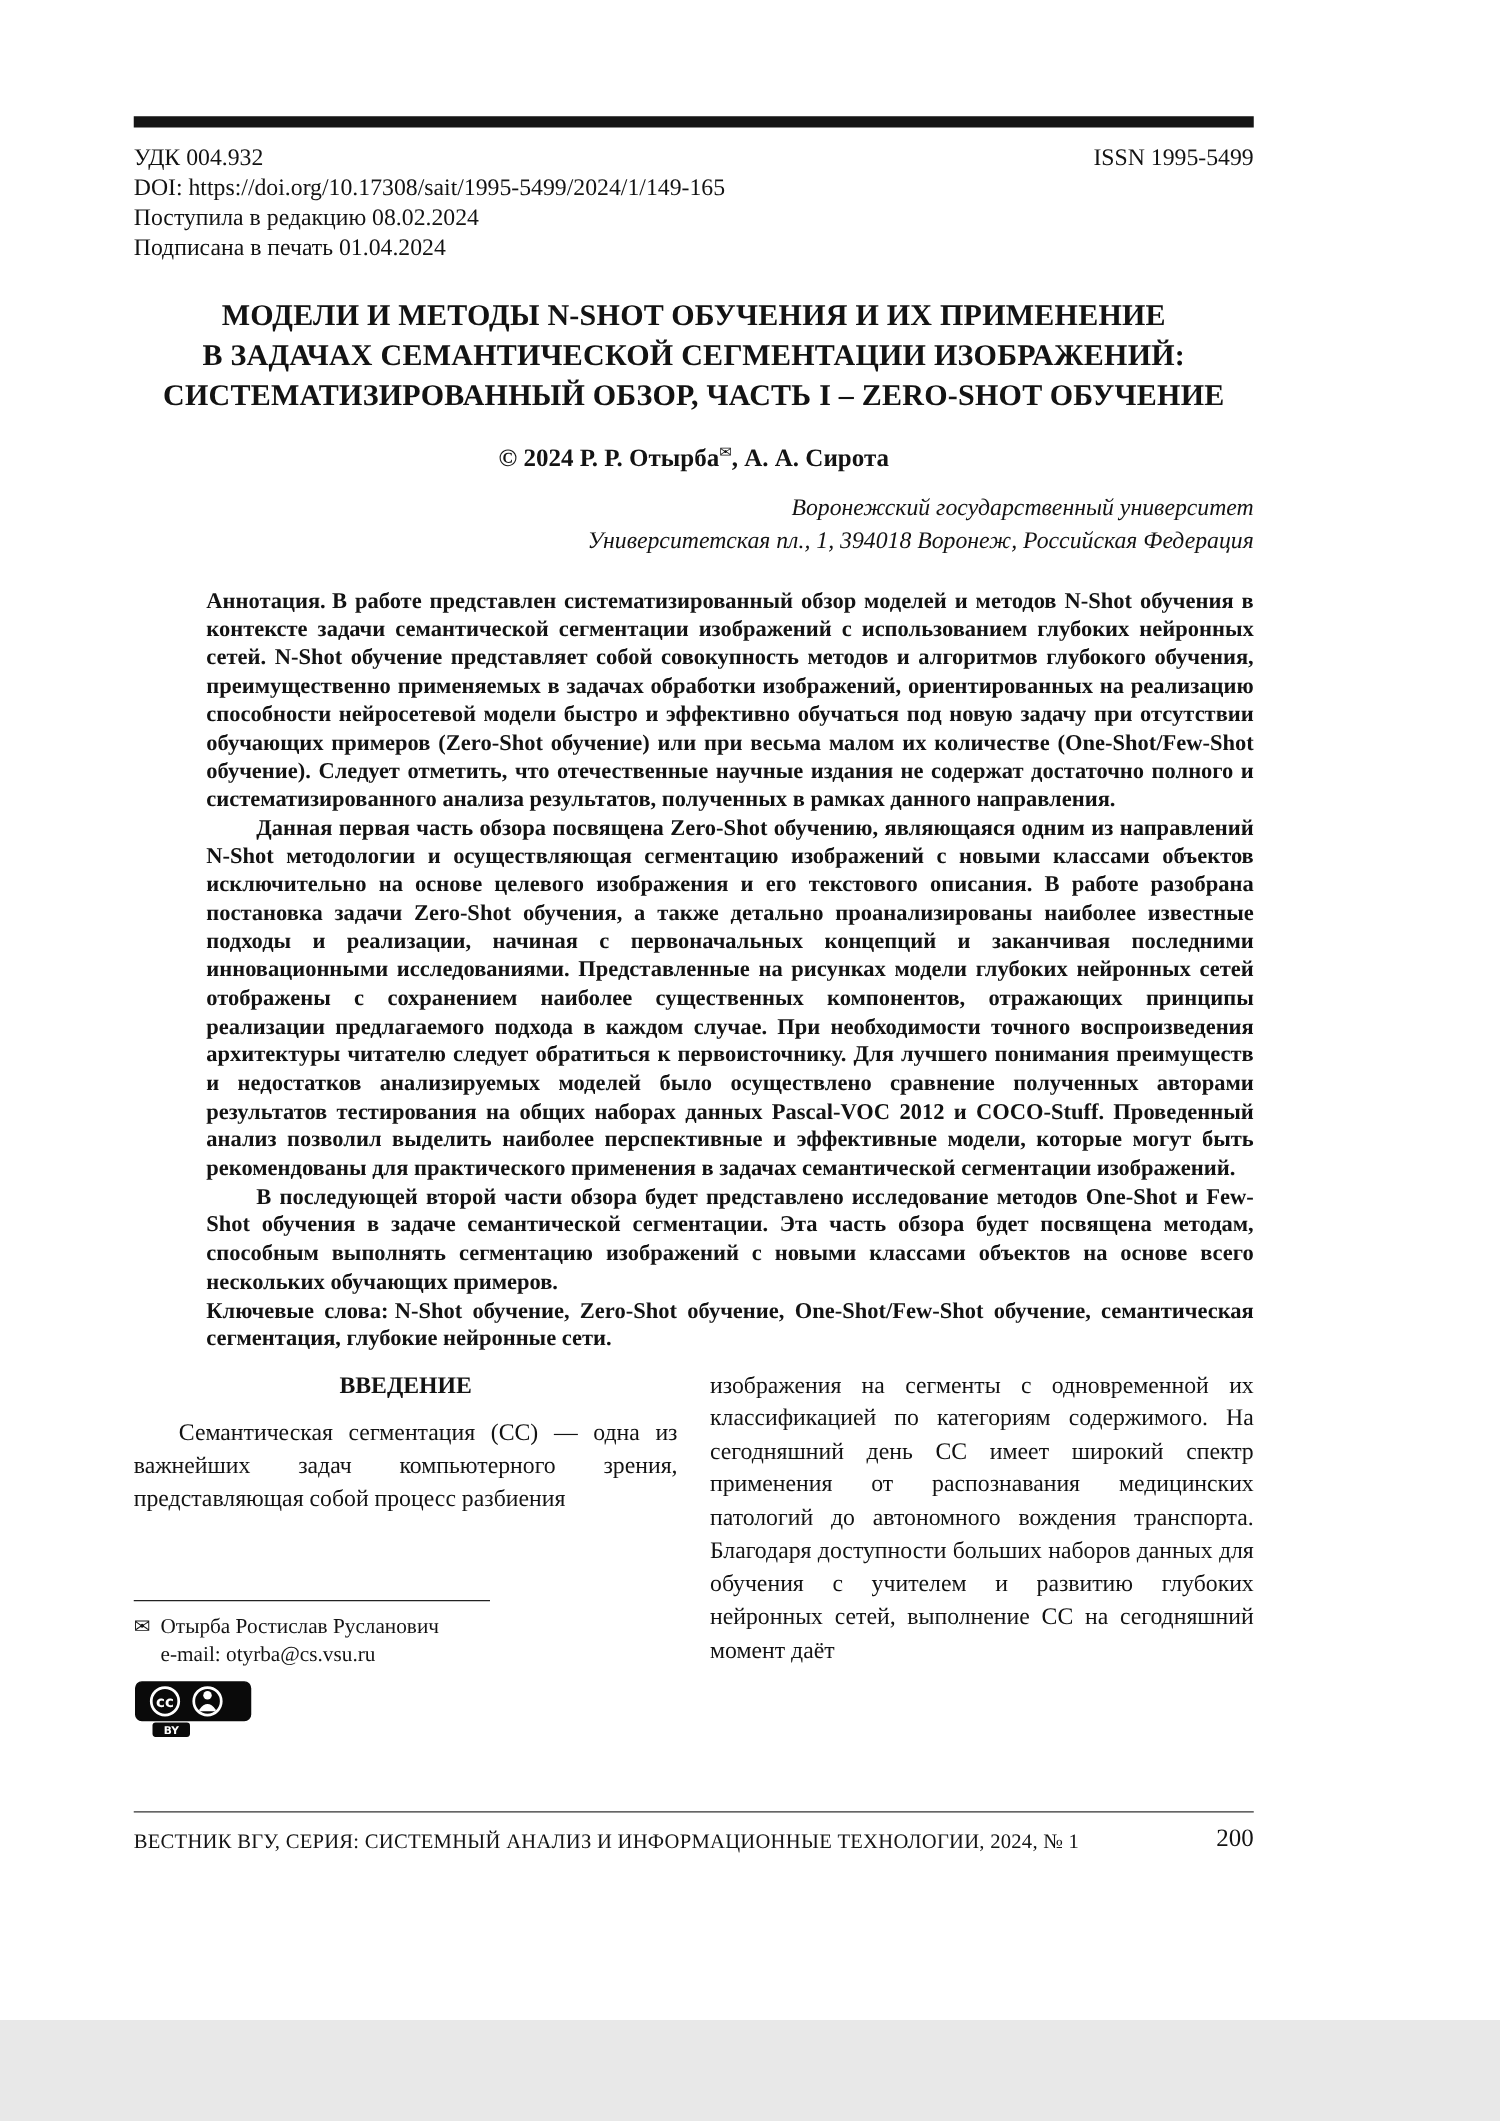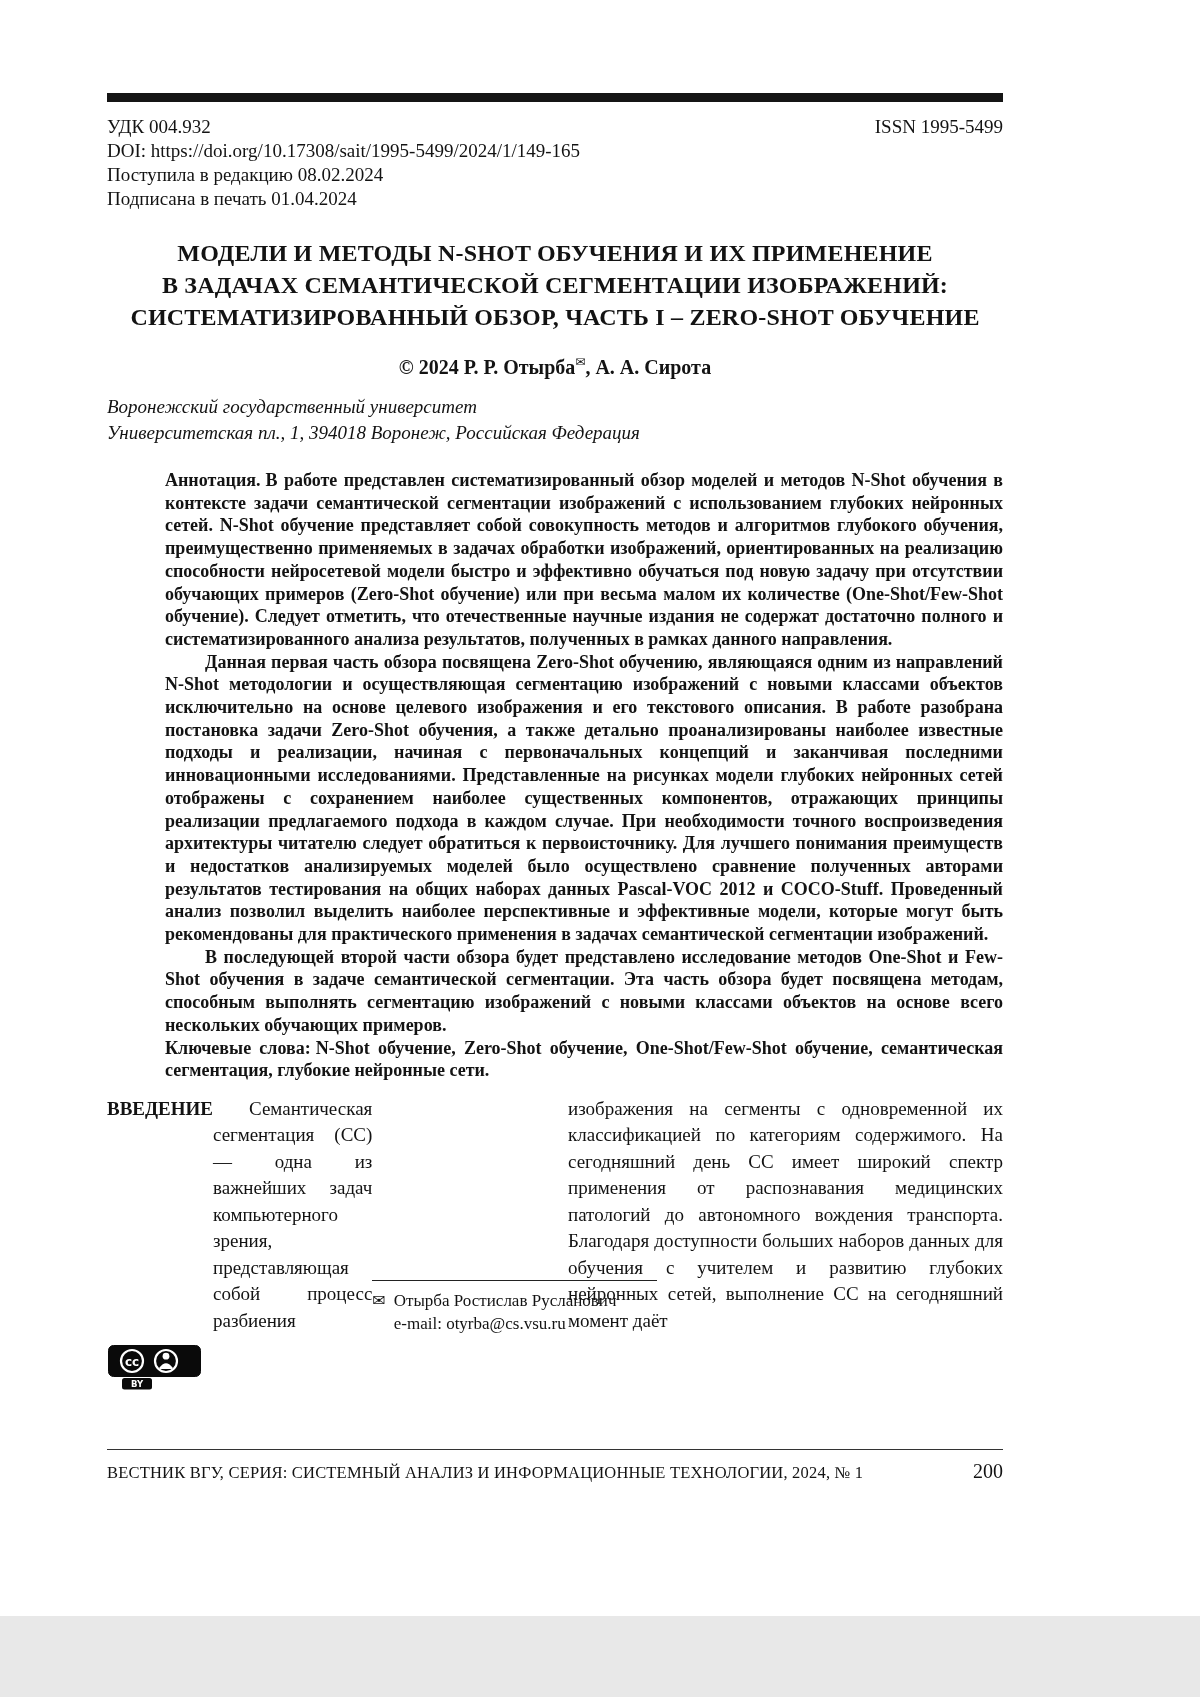--- a/index.html
+++ b/index.html
@@ -44,21 +44,21 @@
   .authors sup {
     font-weight: normal;
     font-size: 12px;
     font-family: "DejaVu Sans", sans-serif;
     vertical-align: super;
     line-height: 0;
   }
   
   .affiliation {
     margin-top: 15px;
-    text-align: left;
+    text-align: right;
     font-style: italic;
     font-size: 19px;
     line-height: 26px;
   }
   
   .abstract {
     margin-top: 23px;
     padding-left: 58px;
     font-size: 18px;
     line-height: 22.7px;
@@ -69,21 +69,21 @@
   .abstract p.indent { text-indent: 40px; }
   .abstract b.lbl { margin-right: 5px; }
   
   .columns {
     margin-top: 14px;
     display: flex;
     gap: 26px;
     align-items: stretch;
   }
   .col { width: 435px; font-size: 19px; line-height: 26.5px; text-align: justify; }
-  .col-left { display: flex; }
+  .col-left { display: flex; flex-direction: column; }
   .section-heading {
     margin: 0 0 12px 0;
     text-align: center;
     font-size: 19px;
     font-weight: bold;
     line-height: 26px;
   }
   .body-p { margin: 0; }
   .body-p.indent { text-indent: 36px; }
   

